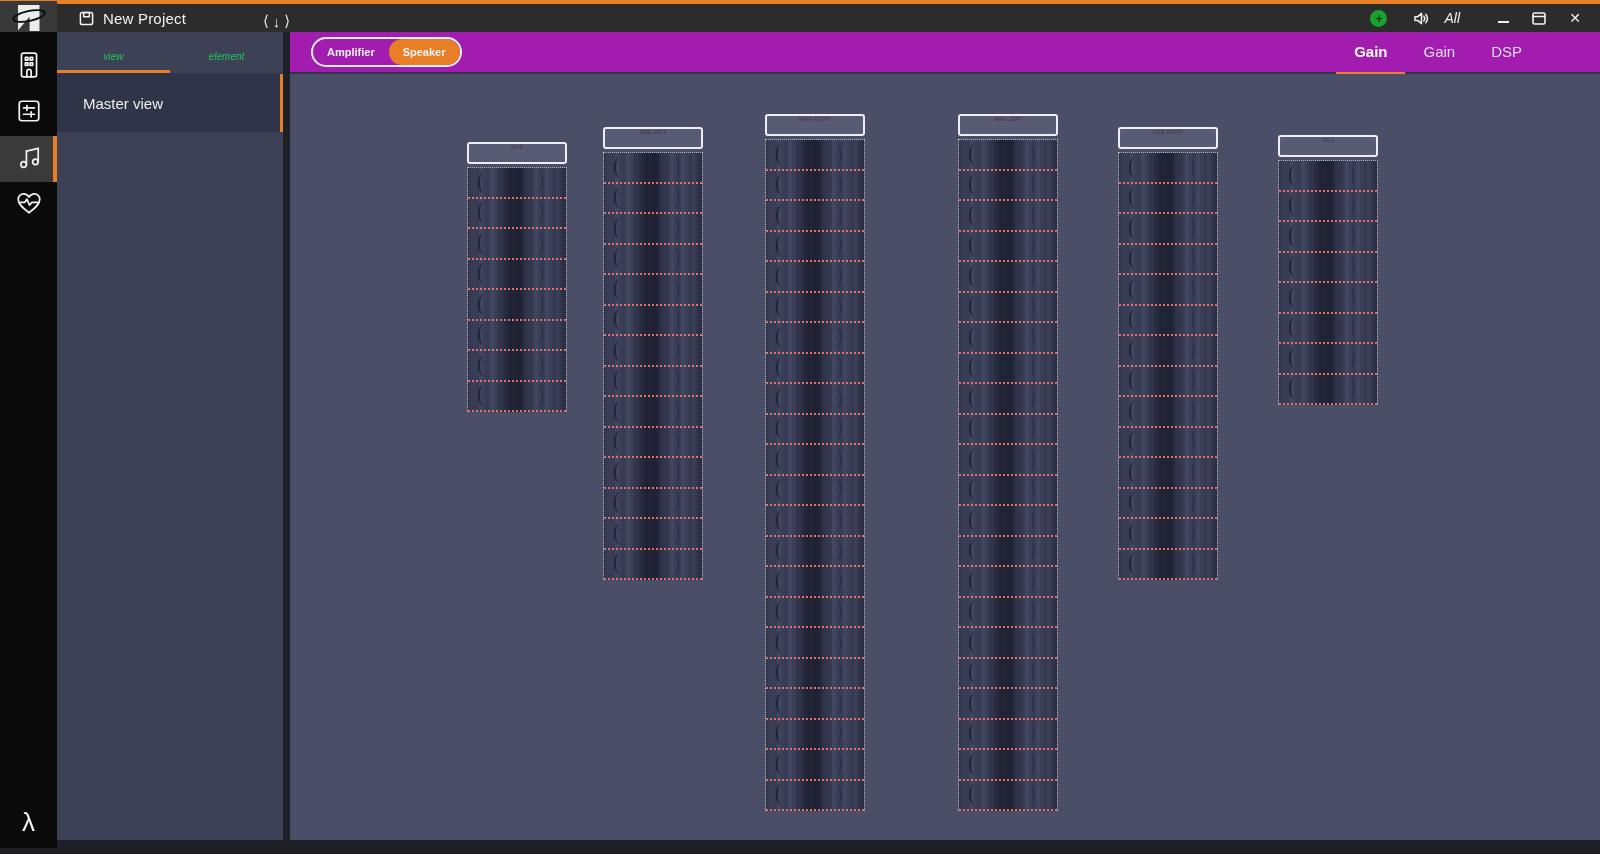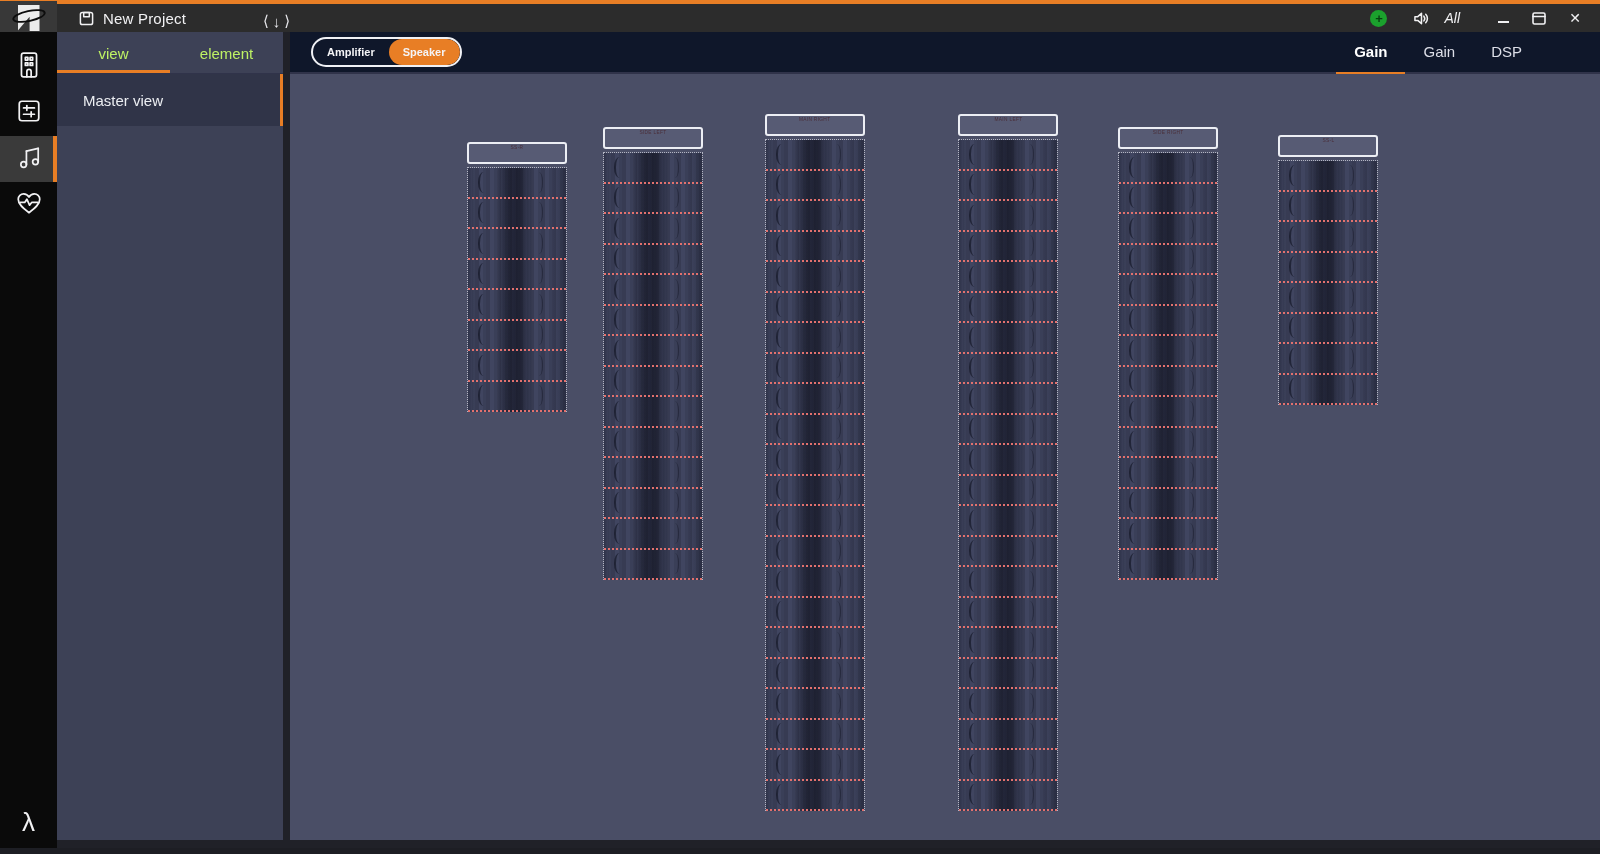--- a/index.html
+++ b/index.html
@@ -38,35 +38,35 @@
   .rail { width:57px; background:#0a0a0a; display:flex; flex-direction:column; padding-top:12px; position:relative; flex:0 0 57px; }
   .rail-item { height:46px; display:flex; align-items:center; justify-content:center; position:relative; cursor:pointer; }
   .rail-item.active { background:#3a3a3a; }
   .rail-item.active::after { content:""; position:absolute; right:0; top:0; bottom:0; width:4px; background:#e87e25; }
   .rail-bottom { margin-top:auto; height:52px; display:flex; align-items:center; justify-content:center;
                  color:#f2f2f4; font-size:26px; cursor:pointer; }
 
   
   .panel { width:226px; background:#3d4156; margin-bottom:8px; display:flex; flex-direction:column; flex:0 0 226px; }
   .ptabs { display:flex; height:42px; border-bottom:1px solid #30334a; }
-  .ptab { flex:1; display:flex; align-items:flex-end; justify-content:center; padding-bottom:8px; font-size:15px;
-          color:#bef264; border-bottom:3px solid transparent; cursor:pointer; }
+  .ptab { flex:1; display:flex; align-items:flex-end; justify-content:center; padding-bottom:8px; font-size:10px;
+          color:#22c55e; border-bottom:3px solid transparent; cursor:pointer;font-style:italic; }
   .ptab.active { border-bottom-color:#e87e25; }
   .psearch-wrap { padding:12px 11px 10px 11px; }
   .psearch { width:100%; height:24px; border-radius:12px; border:1.5px solid #cdd0da; background:transparent;
              color:#dfe1e8; font-size:11px; padding:0 12px; outline:none; font-family:"Liberation Sans",sans-serif; }
   .psearch::placeholder { color:#9da1b3; }
-  .pitem { height:52px; display:flex; align-items:center; padding-left:26px; font-size:15px; color:#eceef2;
+  .pitem { height:58px; display:flex; align-items:center; padding-left:26px; font-size:15px; color:#eceef2;
            position:relative; cursor:pointer; }
   .pitem.active { background:#303448; }
   .pitem.active::after { content:""; position:absolute; right:0; top:0; bottom:0; width:3px; background:#e87e25; }
 
   
   .main-col { flex:1; margin-left:7px; margin-bottom:8px; display:flex; flex-direction:column; background:#4a4e66; }
-  .ctoolbar { height:42px; background:#0f172a; border-bottom:2px solid #30334a; display:flex; align-items:center; position:relative;justify-content:center; }
+  .ctoolbar { height:42px; background:#a21caf; border-bottom:2px solid #30334a; display:flex; align-items:center; position:relative;justify-content:center; }
   .mode-toggle { margin-left:21px; display:flex; height:30px; border:2px solid #f0f1f5; border-radius:16px;
                  overflow:hidden; cursor:pointer; }
   .mode-seg { display:flex; align-items:center; justify-content:center; padding:0 14px; font-size:11px;
               font-weight:bold; color:#f4f4f6; background:transparent; min-width:62px; }
   .mode-seg.active { background:#e87e25; border-radius:14px; }
   .ctabs { margin-left:auto; display:flex; height:42px; padding-right:60px; }
   .ctab { display:flex; align-items:center; justify-content:center; padding:0 18px; font-size:15px; color:#dddfe8;
           border-bottom:3px solid transparent; margin-bottom:-2px; cursor:pointer; }
   .ctab.active { color:#ffffff; font-weight:bold; border-bottom-color:#e87e25; }
 

